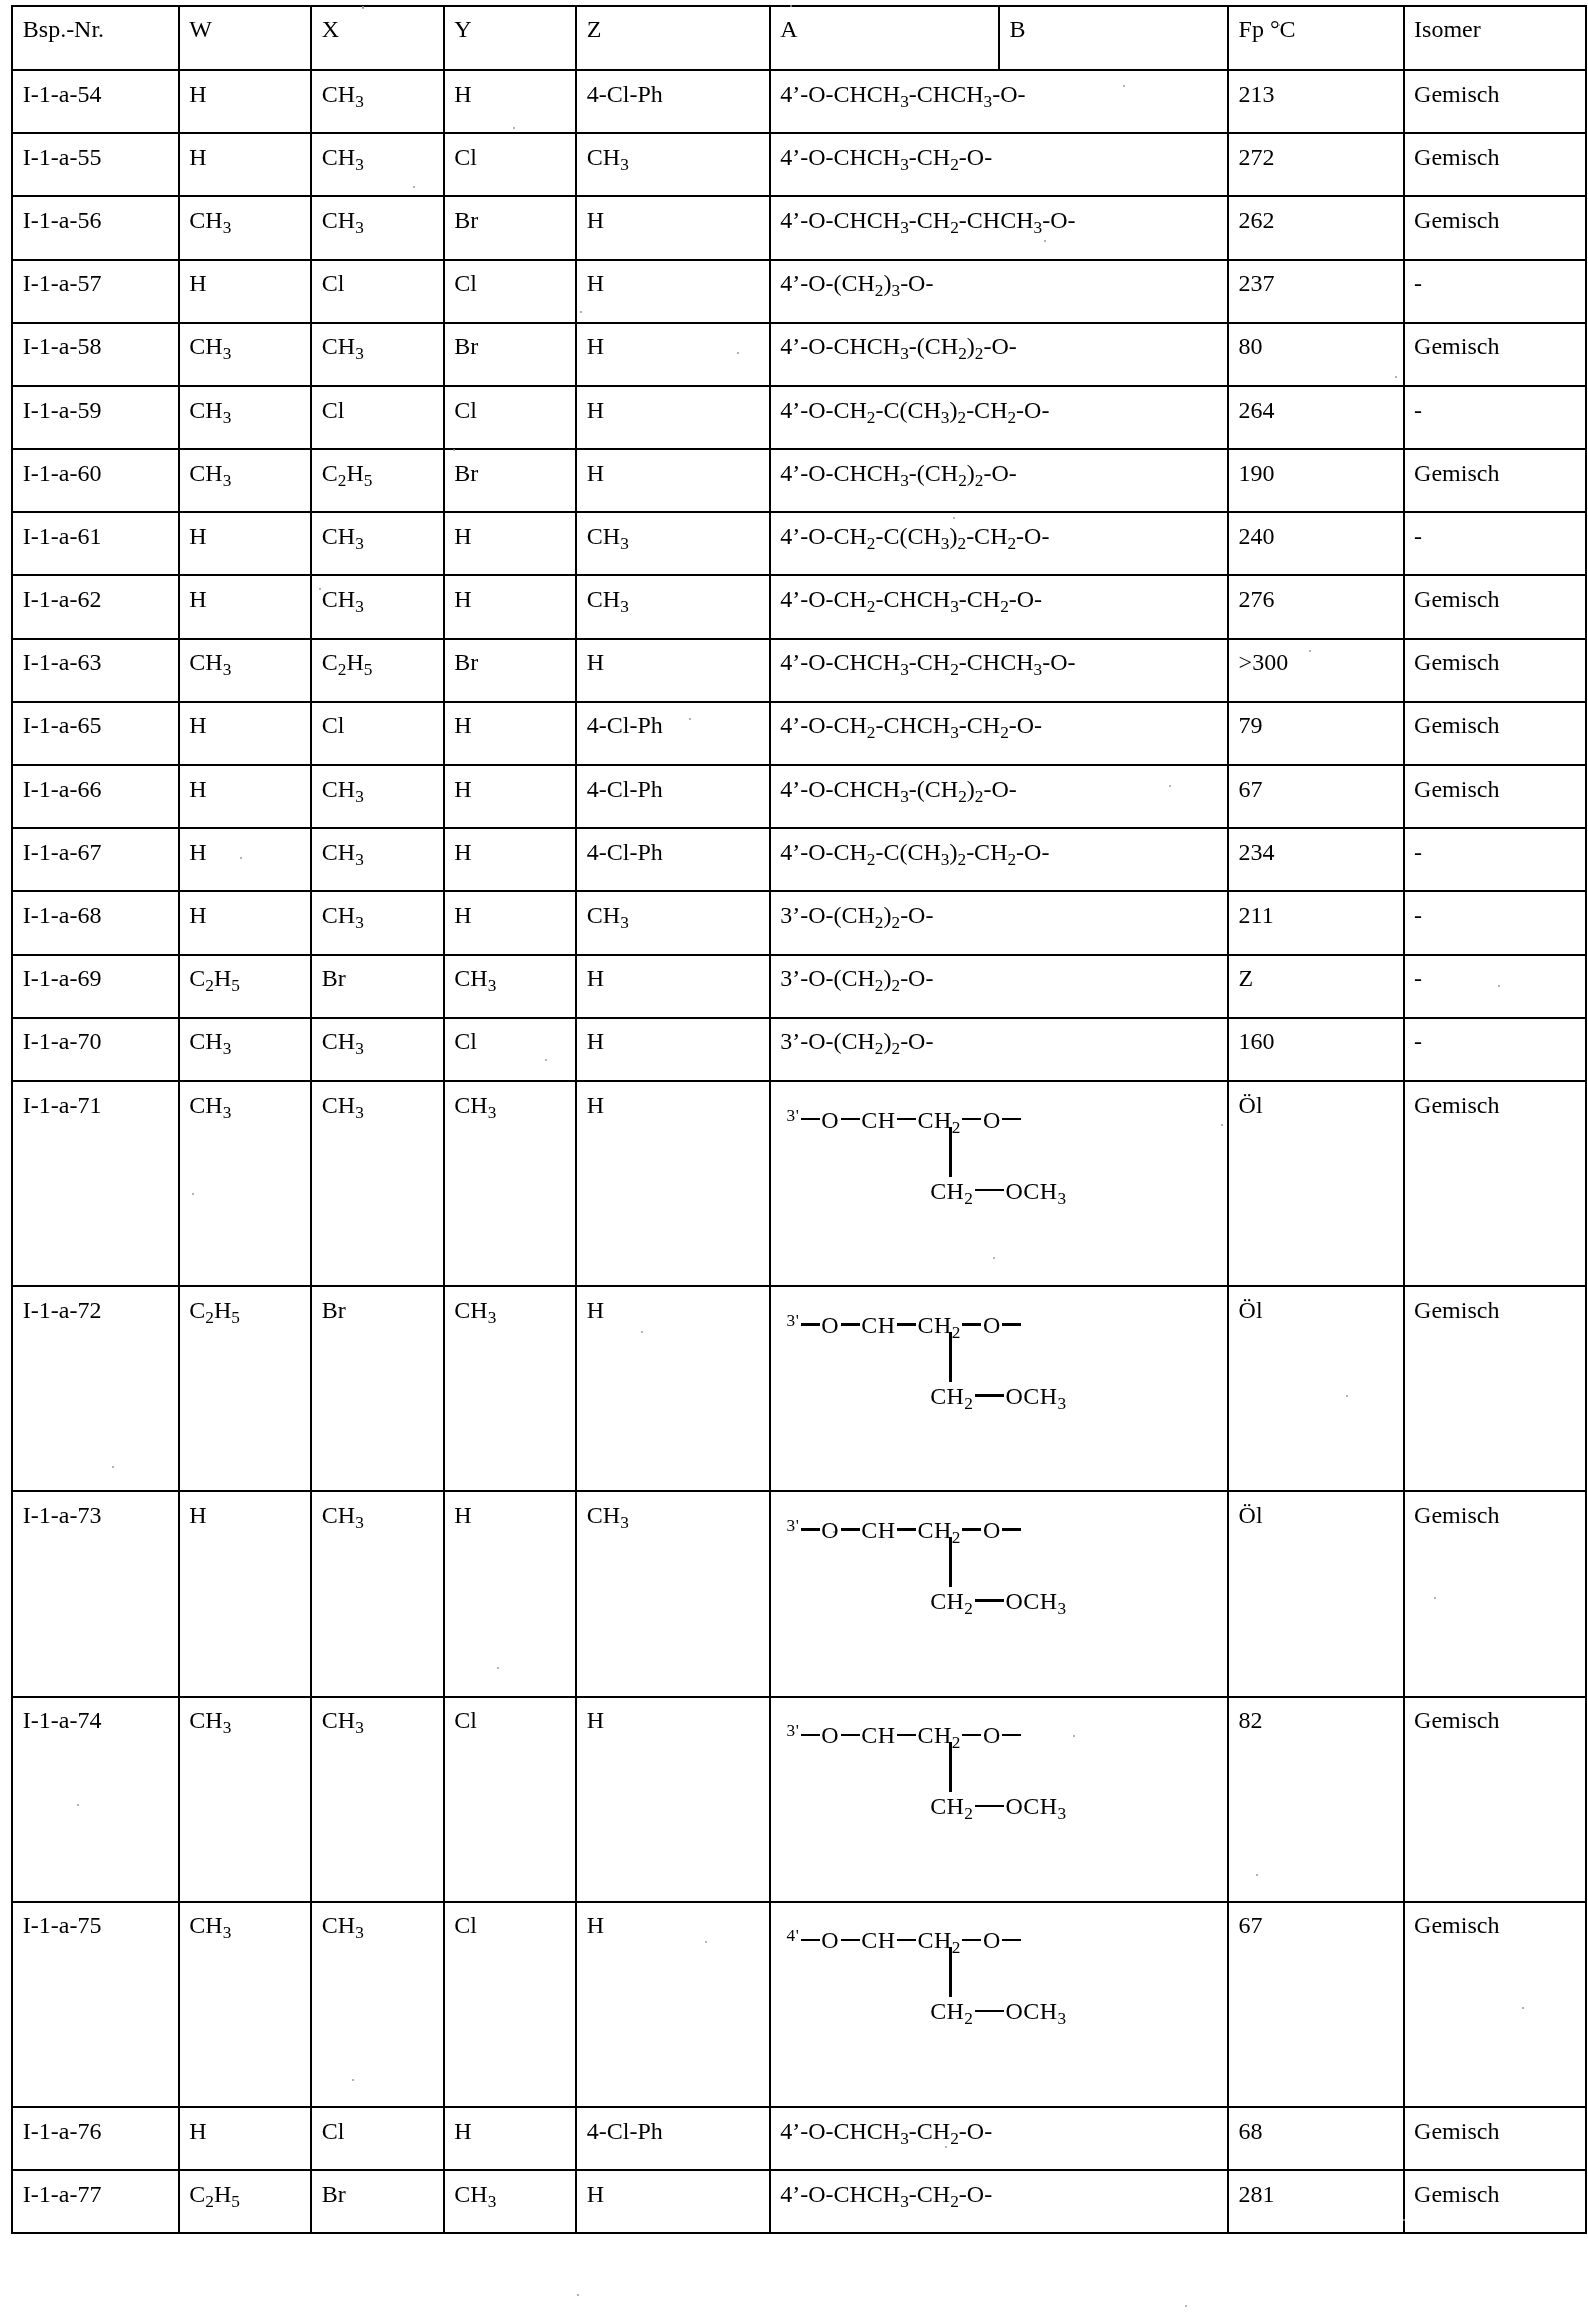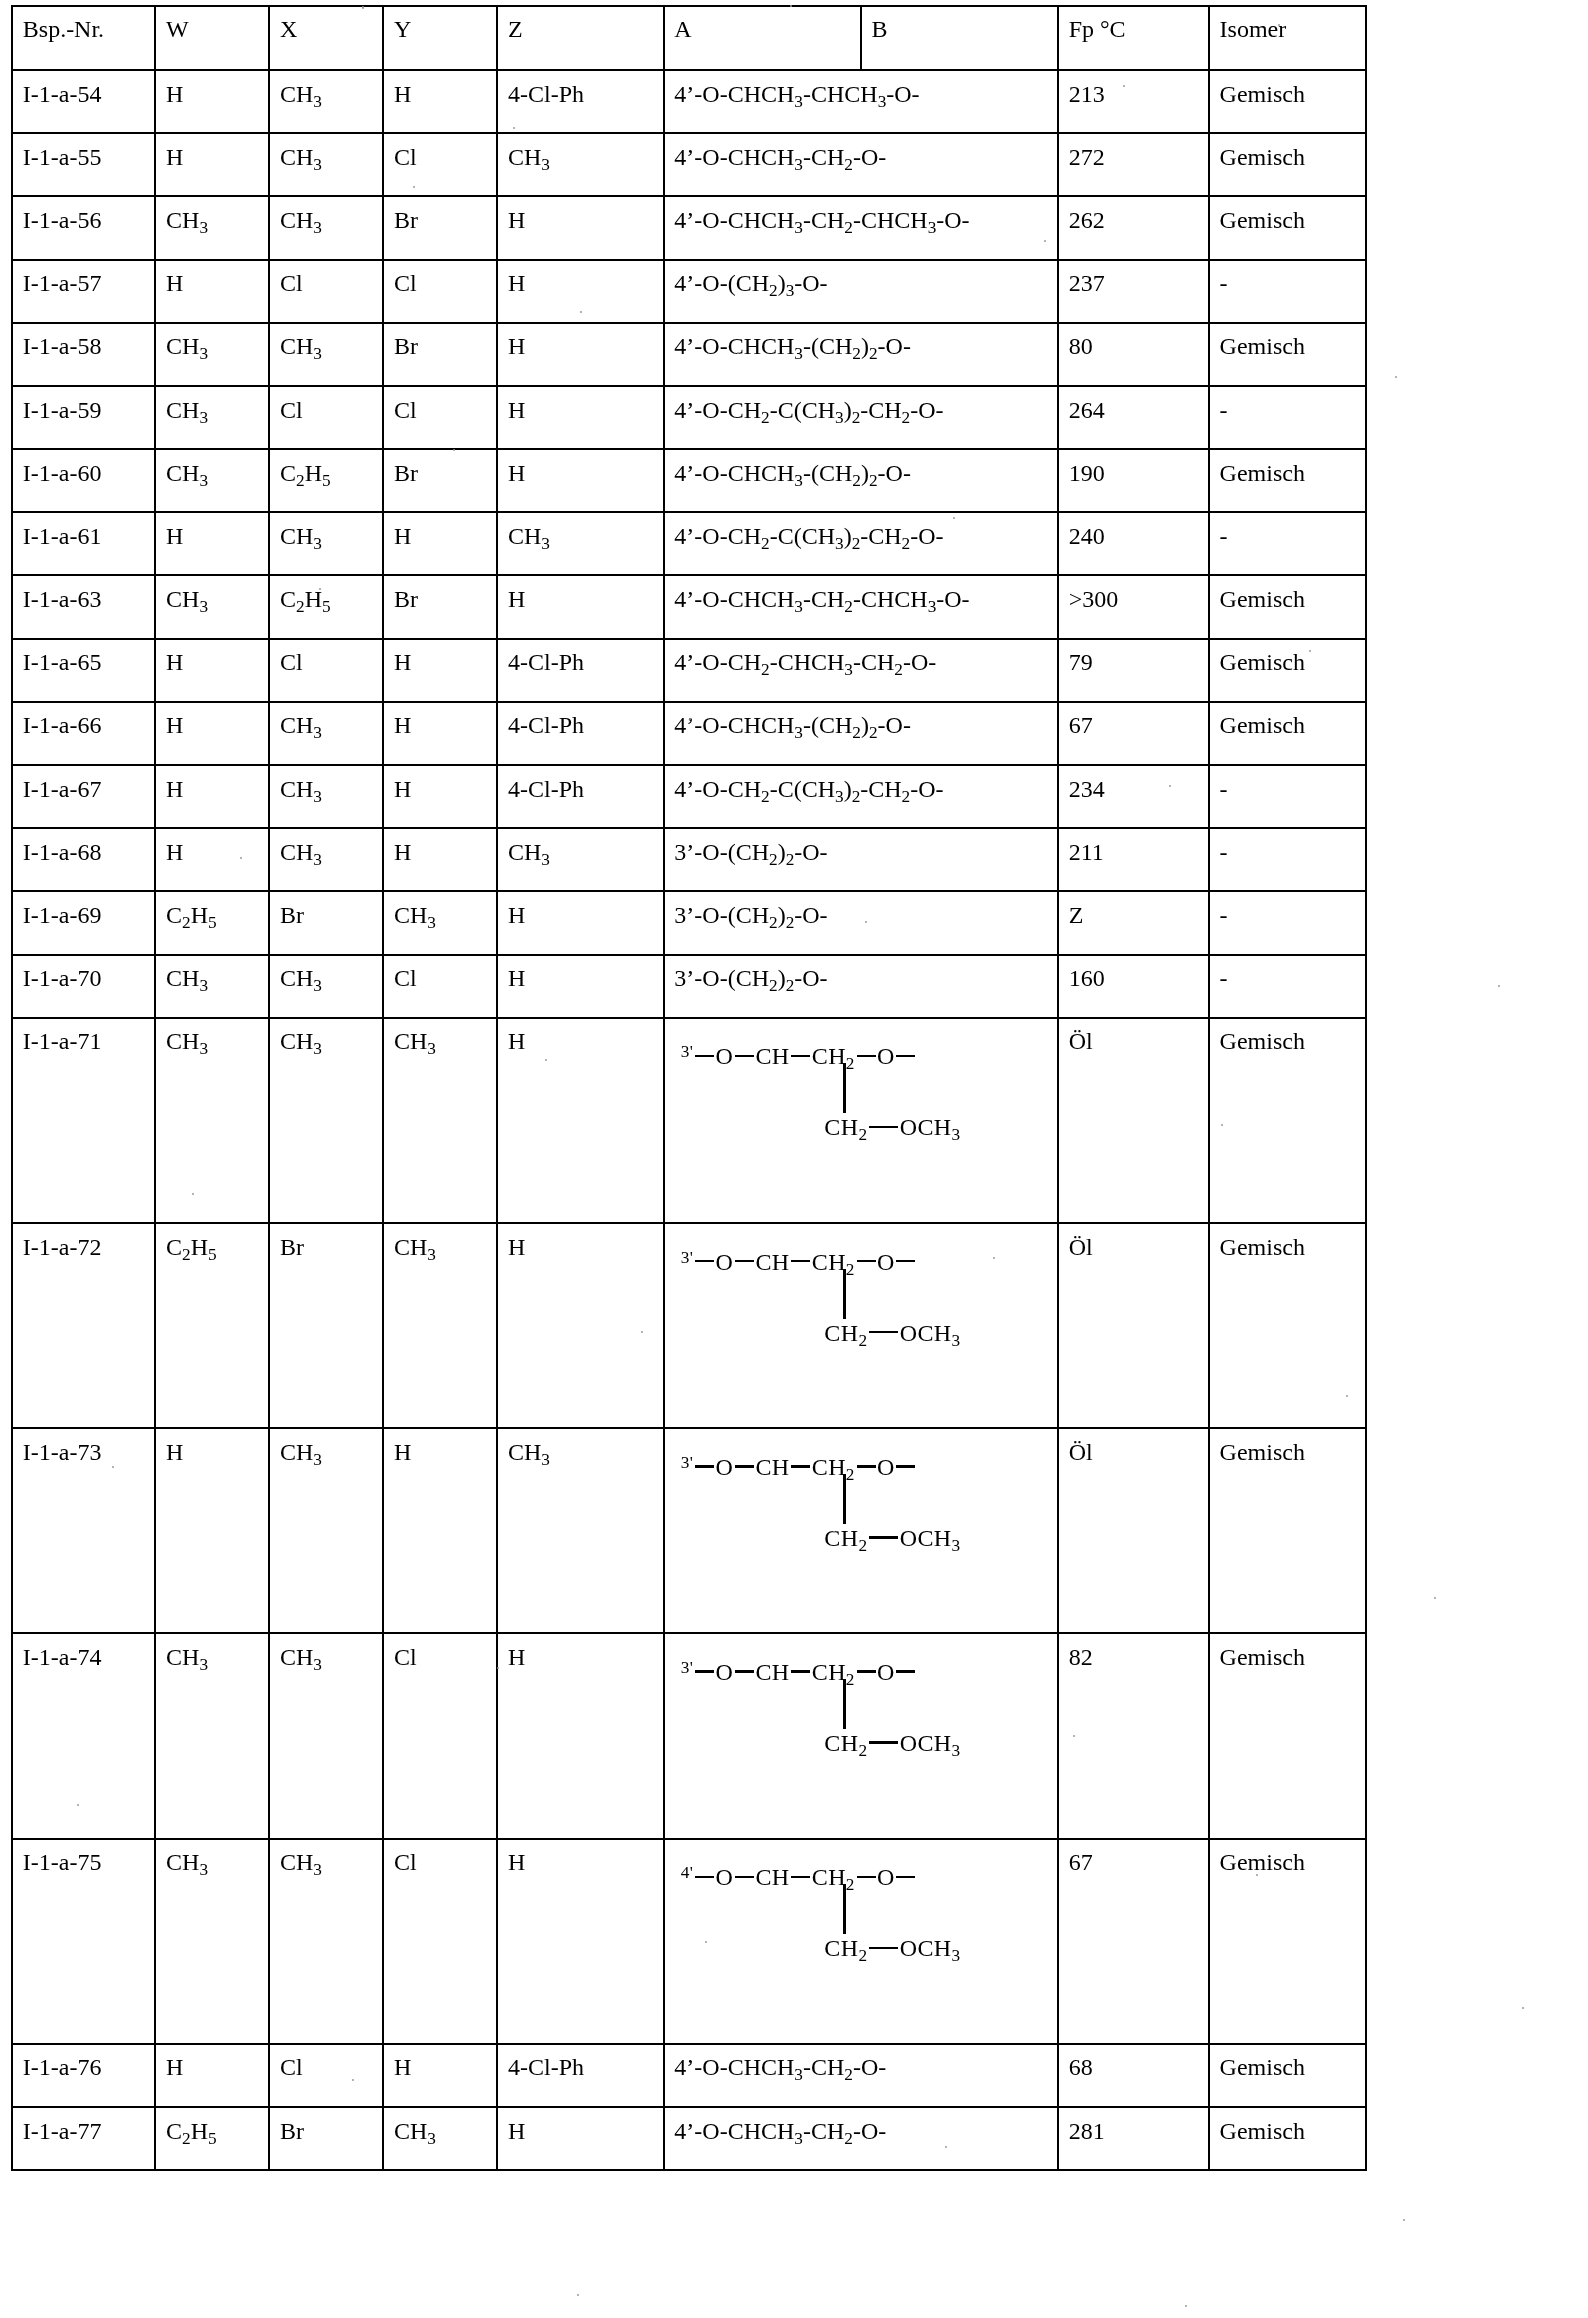--- a/index.html
+++ b/index.html
@@ -17,21 +17,21 @@
 
   #sheet {
     position: relative;
     width: 1588px;
     height: 2319px;
     box-sizing: border-box;
     padding: 4.8px 14.4px 0 11.2px;
   }
 
   table.patent-table {
-    width: 1356px;
+    width: 1576px;
     border-collapse: collapse;
     table-layout: fixed;
     font-size: 24px;
     line-height: 1.12;
   }
 
   table.patent-table td,
   table.patent-table th {
     border: 2px solid #000000;
     padding: 9.6px 8px 9.6px 9.6px;
@@ -237,20 +237,30 @@
         </tr>
         <tr class="row row-std">
           <td>I-1-a-61</td>
           <td>H</td>
           <td>CH<sub>3</sub></td>
           <td>H</td>
           <td>CH<sub>3</sub></td>
           <td class="cell-ab" colspan="2">4’-O-CH<sub>2</sub>-C(CH<sub>3</sub>)<sub>2</sub>-CH<sub>2</sub>-O-</td>
           <td>240</td>
           <td>-</td>
+        </tr>
+        <tr class="row row-std">
+          <td>I-1-a-62</td>
+          <td>H</td>
+          <td>CH<sub>3</sub></td>
+          <td>H</td>
+          <td>CH<sub>3</sub></td>
+          <td class="cell-ab" colspan="2">4’-O-CH<sub>2</sub>-CHCH<sub>3</sub>-CH<sub>2</sub>-O-</td>
+          <td>276</td>
+          <td>Gemisch</td>
         </tr>
         <tr class="row row-std">
           <td>I-1-a-63</td>
           <td>CH<sub>3</sub></td>
           <td>C<sub>2</sub>H<sub>5</sub></td>
           <td>Br</td>
           <td>H</td>
           <td class="cell-ab" colspan="2">4’-O-CHCH<sub>3</sub>-CH<sub>2</sub>-CHCH<sub>3</sub>-O-</td>
           <td>&gt;300</td>
           <td>Gemisch</td>

